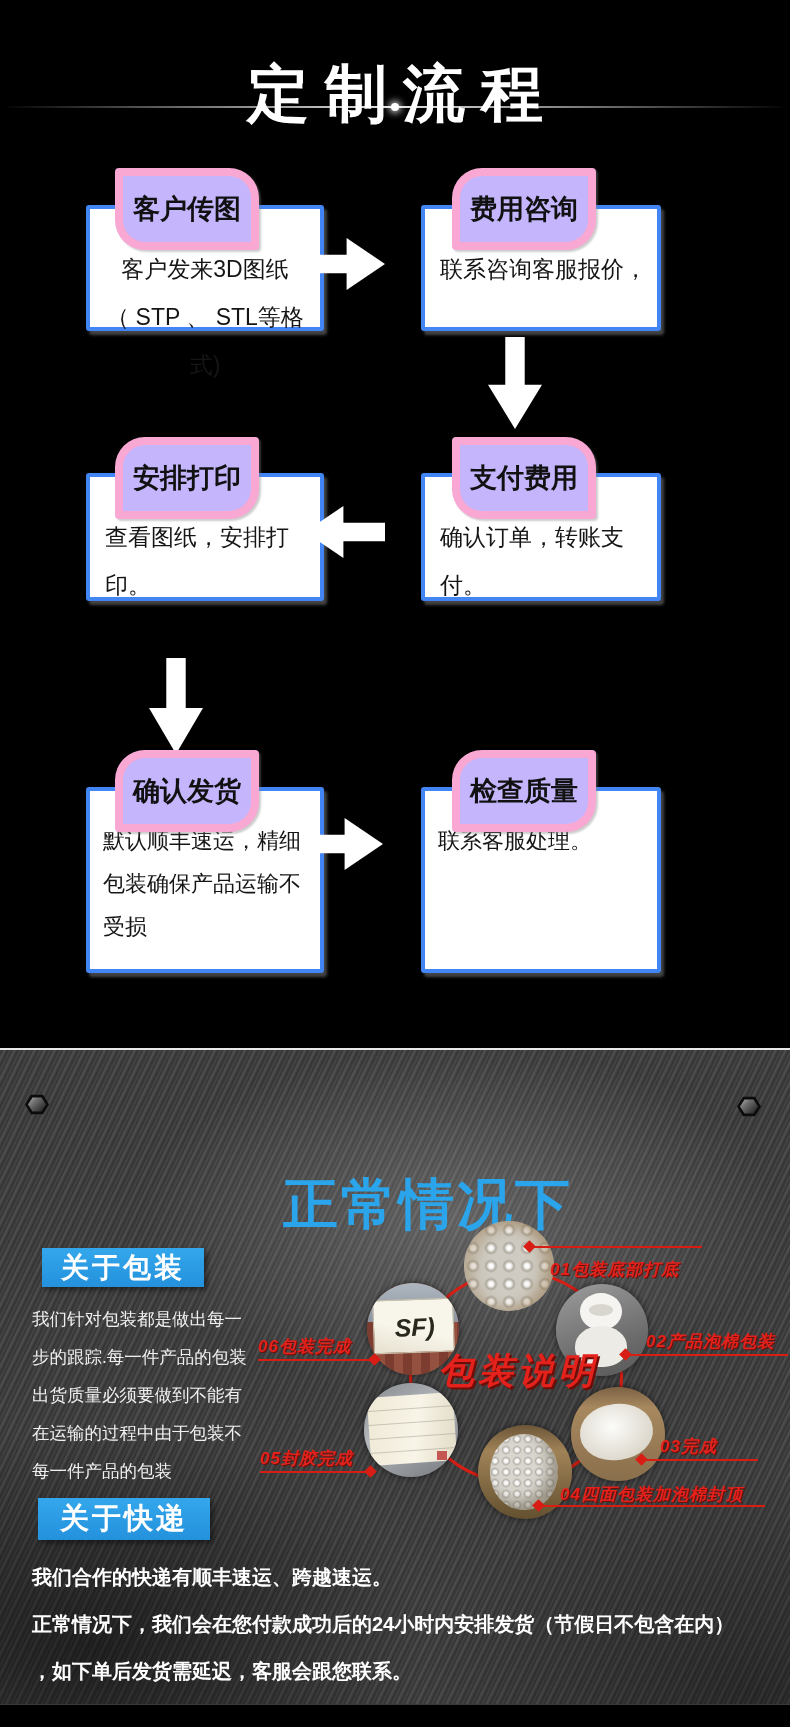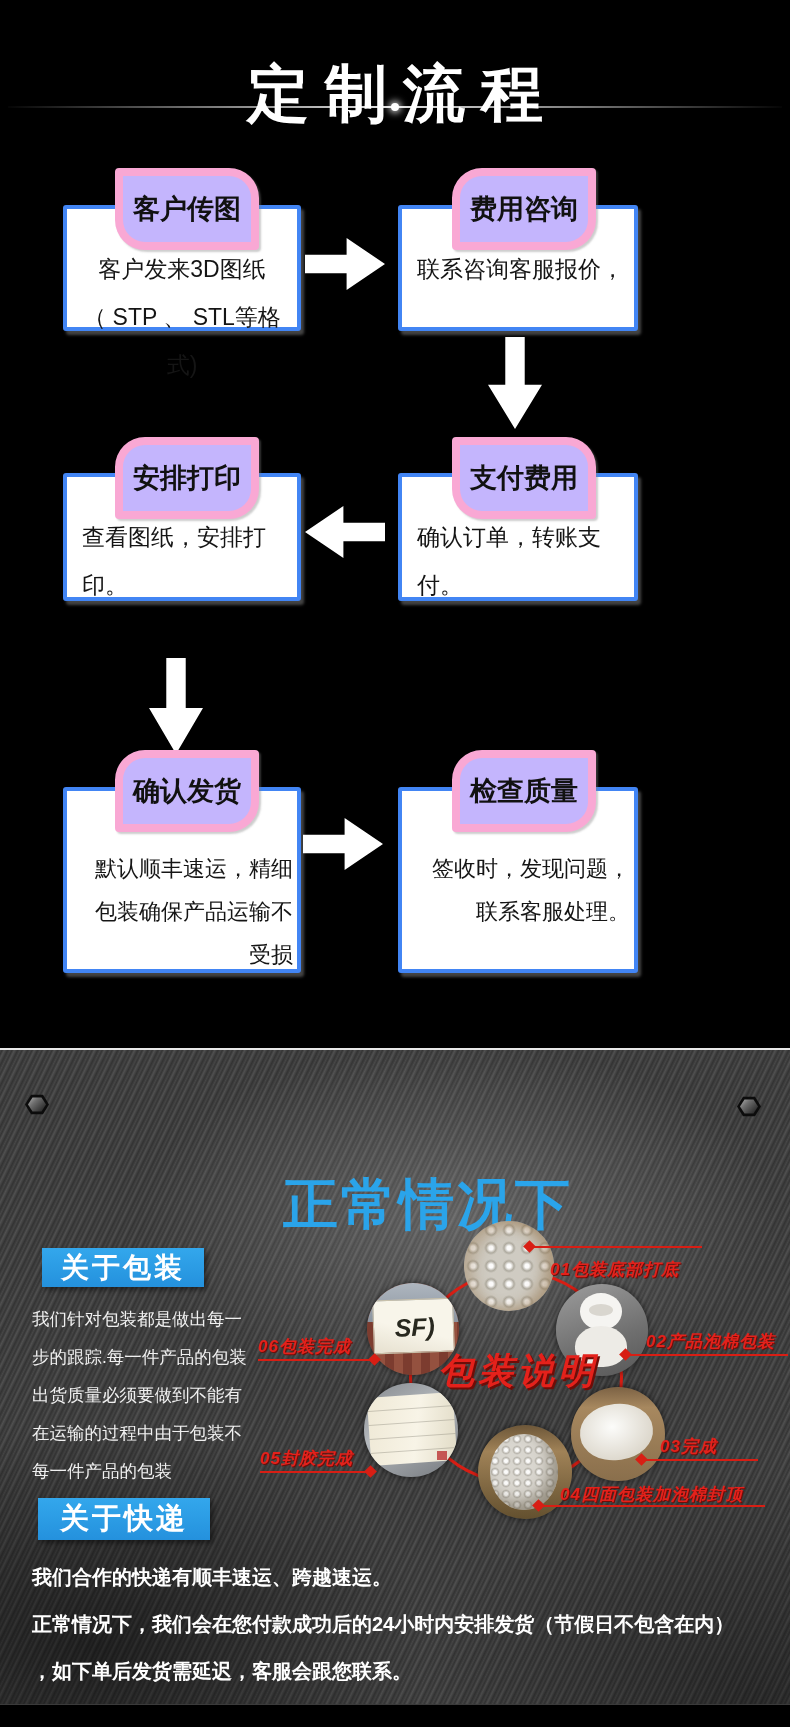--- a/index.html
+++ b/index.html
@@ -8,37 +8,37 @@
 
   
   .proc-title{position:absolute;top:10px;left:0;right:0;text-align:center;color:#fff;
     font-size:62px;font-weight:bold;letter-spacing:16px;padding-left:16px;}
   .divider{position:absolute;top:106px;left:8px;right:8px;height:2px;
     background:linear-gradient(90deg,rgba(255,255,255,0.02),rgba(255,255,255,0.9) 50%,rgba(255,255,255,0.02));}
   .divider-dot{position:absolute;left:50%;top:-3px;width:8px;height:8px;margin-left:-4px;
     background:#fff;border-radius:50%;box-shadow:0 0 7px 2px rgba(255,255,255,0.8);}
 
   .stepbox{position:absolute;background:#fff;border:4px solid #4285f4;border-radius:3px;
-    box-shadow:3px 4px 3px rgba(150,150,150,0.45);}
+    box-shadow:3px 4px 3px rgba(150,150,150,0.45);margin-left:23px;}
   .steptab{position:absolute;background:#c4b5fd;border:8px solid #f9a8d4;z-index:2;
     color:#111;font-size:27px;font-weight:bold;display:flex;align-items:center;justify-content:center;
     box-shadow:2px 2px 2px rgba(130,130,130,0.4);}
   .rad-trbl{border-radius:4px 30px 4px 30px;}
   .rad-tlbr{border-radius:30px 4px 30px 4px;}
   .lines{position:absolute;color:#151515;font-size:23px;line-height:48px;left:15px;right:6px;}
   .lines.center{text-align:center;left:4px;right:4px;}
   .lines3{font-size:22px;line-height:43px;left:13px;right:4px;}
 
   .s1{left:63px;top:205px;width:230px;height:118px;} .s1t{left:115px;top:168px;width:128px;height:66px;}
   .s2{left:398px;top:205px;width:232px;height:118px;} .s2t{left:452px;top:168px;width:128px;height:66px;}
   .s3{left:63px;top:473px;width:230px;height:120px;} .s3t{left:115px;top:437px;width:128px;height:66px;}
   .s4{left:398px;top:473px;width:232px;height:120px;} .s4t{left:452px;top:437px;width:128px;height:66px;}
   .s5{left:63px;top:787px;width:230px;height:178px;} .s5t{left:115px;top:750px;width:128px;height:66px;}
   .s6{left:398px;top:787px;width:232px;height:178px;} .s6t{left:452px;top:750px;width:128px;height:66px;}
-  .off2{top:36px;} .off3{top:56px;text-align:right;}
+  .off2{top:36px;} .off3{top:28px;}
 
   .arrow{position:absolute;background:#fff;}
   .a-right{clip-path:polygon(0 32%,52% 32%,52% 0,100% 50%,52% 100%,52% 68%,0 68%);}
   .a-left{clip-path:polygon(100% 32%,48% 32%,48% 0,0 50%,48% 100%,48% 68%,100% 68%);}
   .a-down{clip-path:polygon(32% 0,68% 0,68% 52%,100% 52%,50% 100%,0 52%,32% 52%);}
   .ar1{left:305px;top:238px;width:80px;height:52px;}
   .ad1{left:488px;top:337px;width:54px;height:92px;}
   .al1{left:305px;top:506px;width:80px;height:52px;}
   .ad2{left:149px;top:658px;width:54px;height:96px;}
   .ar2{left:303px;top:818px;width:80px;height:52px;}
@@ -176,21 +176,20 @@
         <div>包装确保产品运输不</div>
         <div>受损</div>
       </div>
     </div>
 
     <div class="arrow a-right ar2"></div>
 
     <div class="steptab s6t rad-tlbr">检查质量</div>
     <div class="stepbox s6">
       <div class="lines lines3 off3">
-        <div>签收时，发现问题，</div>
         <div>联系客服处理。</div>
       </div>
     </div>
   </section>
 
   <section class="notice">
     <div class="bolt bolt-l"></div>
     <div class="bolt bolt-r"></div>
     <h2 class="notice-title">正常情况下</h2>
 

